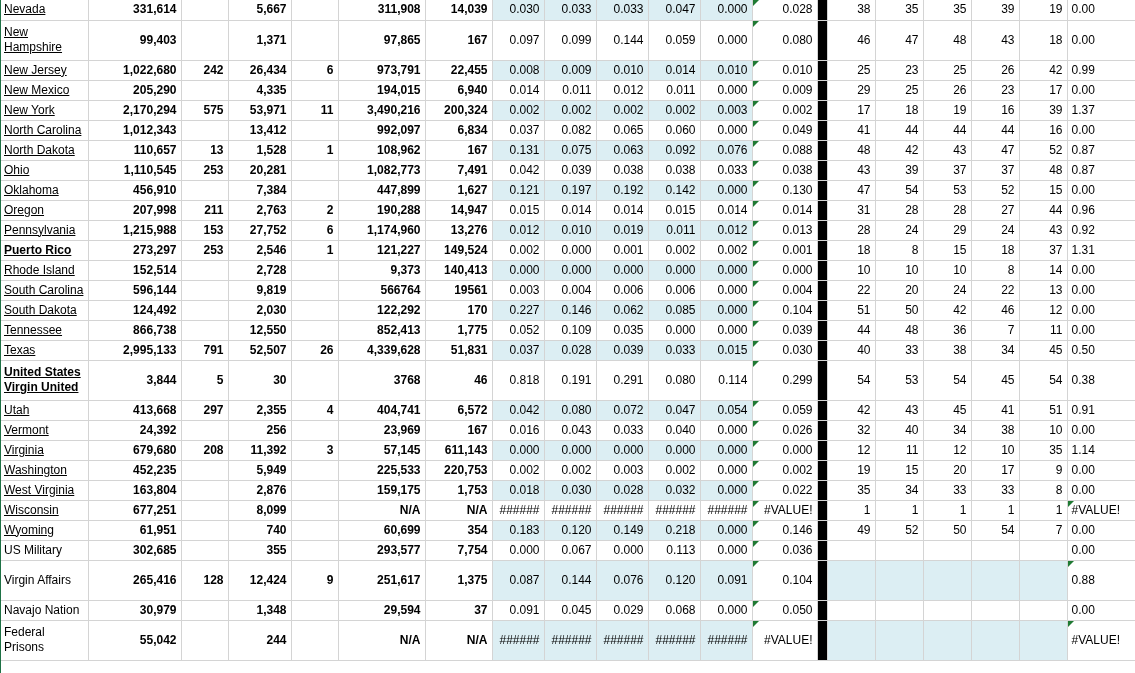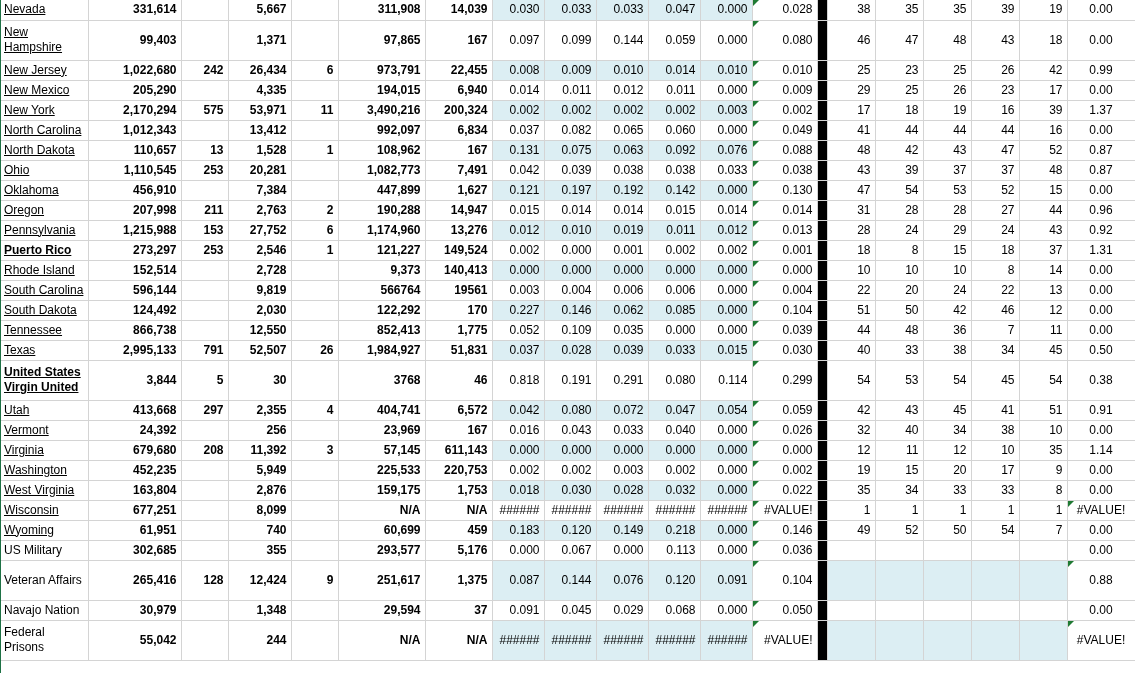--- a/index.html
+++ b/index.html
@@ -69,21 +69,21 @@
   .dec {
     text-align: right;
     font-weight: normal;
   }
   .hl { background: #dceef3; }
   .rint {
     text-align: right;
     font-weight: normal;
   }
   .lastc {
-    text-align: center;
+    text-align: left;
     font-weight: normal;
   }
   
   .cmt { position: relative; }
   .cmt::before {
     content: "";
     position: absolute;
     top: 0;
     left: 0;
     width: 0;
@@ -488,21 +488,21 @@
           <td class="rint">7</td>
           <td class="rint">11</td>
           <td class="lastc">0.00</td>
         </tr>
         <tr>
           <td class="name"><span class="lnk">Texas</span></td>
           <td class="num">2,995,133</td>
           <td class="num">791</td>
           <td class="num">52,507</td>
           <td class="num">26</td>
-          <td class="num">1,984,927</td>
+          <td class="num">4,339,628</td>
           <td class="num">51,831</td>
           <td class="dec hl">0.037</td>
           <td class="dec hl">0.028</td>
           <td class="dec hl">0.039</td>
           <td class="dec hl">0.033</td>
           <td class="dec hl">0.015</td>
           <td class="dec cmt">0.030</td>
           <td class="gapcol"></td>
           <td class="rint">40</td>
           <td class="rint">33</td>
@@ -665,21 +665,21 @@
           <td class="rint">1</td>
           <td class="lastc cmt">#VALUE!</td>
         </tr>
         <tr>
           <td class="name"><span class="lnk">Wyoming</span></td>
           <td class="num">61,951</td>
           <td class="num"></td>
           <td class="num">740</td>
           <td class="num"></td>
           <td class="num">60,699</td>
-          <td class="num">459</td>
+          <td class="num">354</td>
           <td class="dec hl">0.183</td>
           <td class="dec hl">0.120</td>
           <td class="dec hl">0.149</td>
           <td class="dec hl">0.218</td>
           <td class="dec hl">0.000</td>
           <td class="dec cmt">0.146</td>
           <td class="gapcol"></td>
           <td class="rint">49</td>
           <td class="rint">52</td>
           <td class="rint">50</td>
@@ -687,37 +687,37 @@
           <td class="rint">7</td>
           <td class="lastc">0.00</td>
         </tr>
         <tr>
           <td class="name plain"><span class="lnk">US Military</span></td>
           <td class="num">302,685</td>
           <td class="num"></td>
           <td class="num">355</td>
           <td class="num"></td>
           <td class="num">293,577</td>
-          <td class="num">5,176</td>
+          <td class="num">7,754</td>
           <td class="dec">0.000</td>
           <td class="dec">0.067</td>
           <td class="dec">0.000</td>
           <td class="dec">0.113</td>
           <td class="dec">0.000</td>
           <td class="dec cmt">0.036</td>
           <td class="gapcol"></td>
           <td class="rint"></td>
           <td class="rint"></td>
           <td class="rint"></td>
           <td class="rint"></td>
           <td class="rint"></td>
           <td class="lastc">0.00</td>
         </tr>
         <tr class="r-tall">
-          <td class="name plain"><span class="lnk">Veteran Affairs</span></td>
+          <td class="name plain"><span class="lnk">Virgin Affairs</span></td>
           <td class="num">265,416</td>
           <td class="num">128</td>
           <td class="num">12,424</td>
           <td class="num">9</td>
           <td class="num">251,617</td>
           <td class="num">1,375</td>
           <td class="dec hl">0.087</td>
           <td class="dec hl">0.144</td>
           <td class="dec hl">0.076</td>
           <td class="dec hl">0.120</td>

